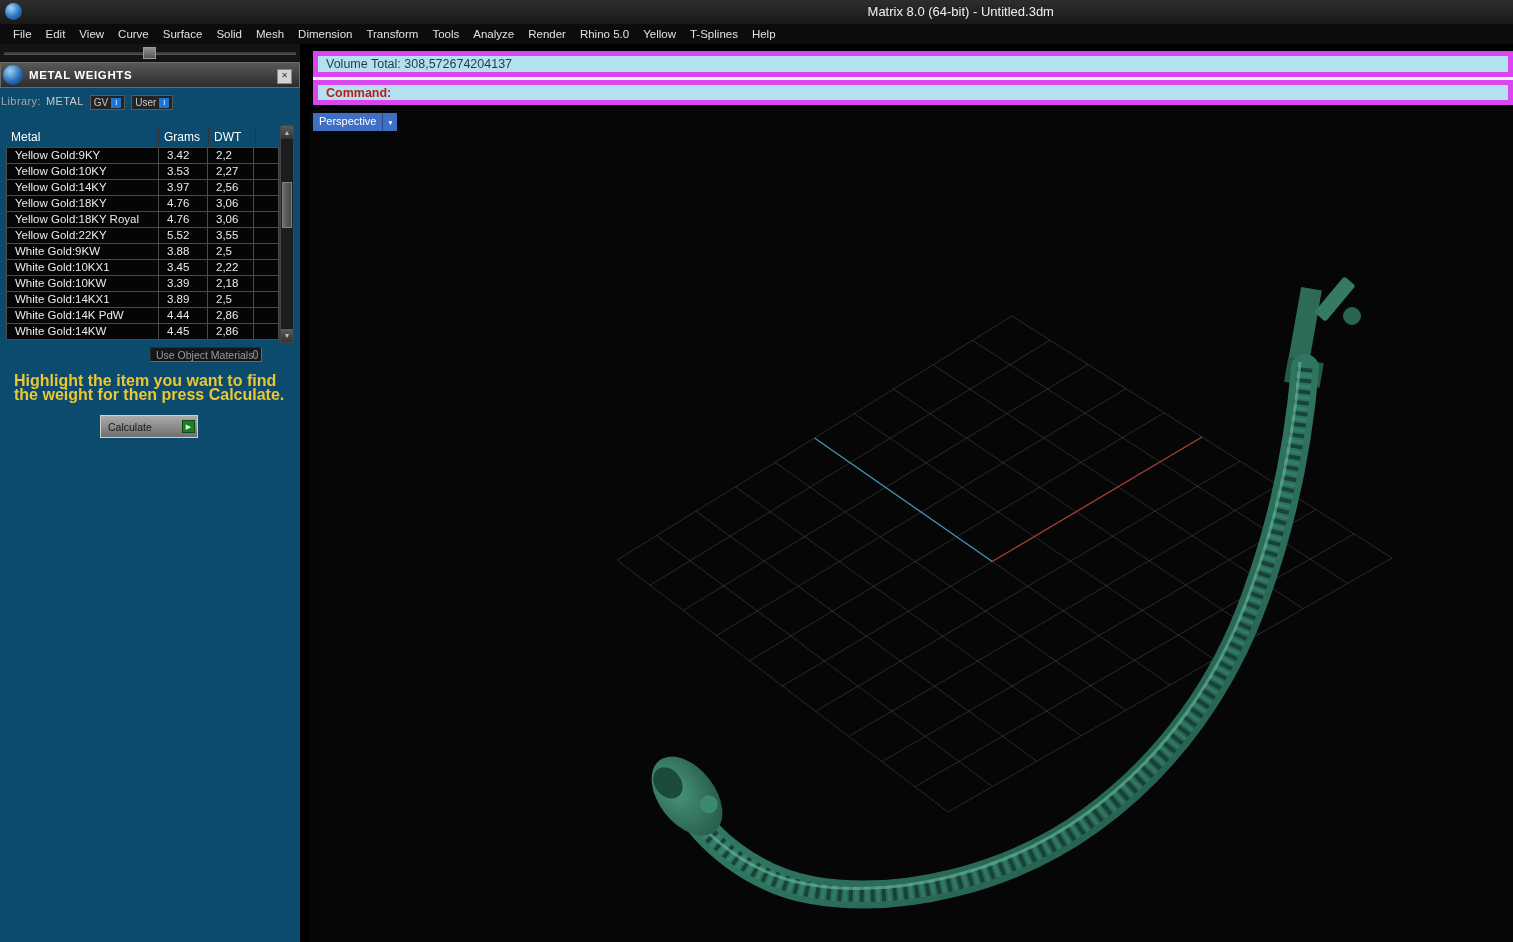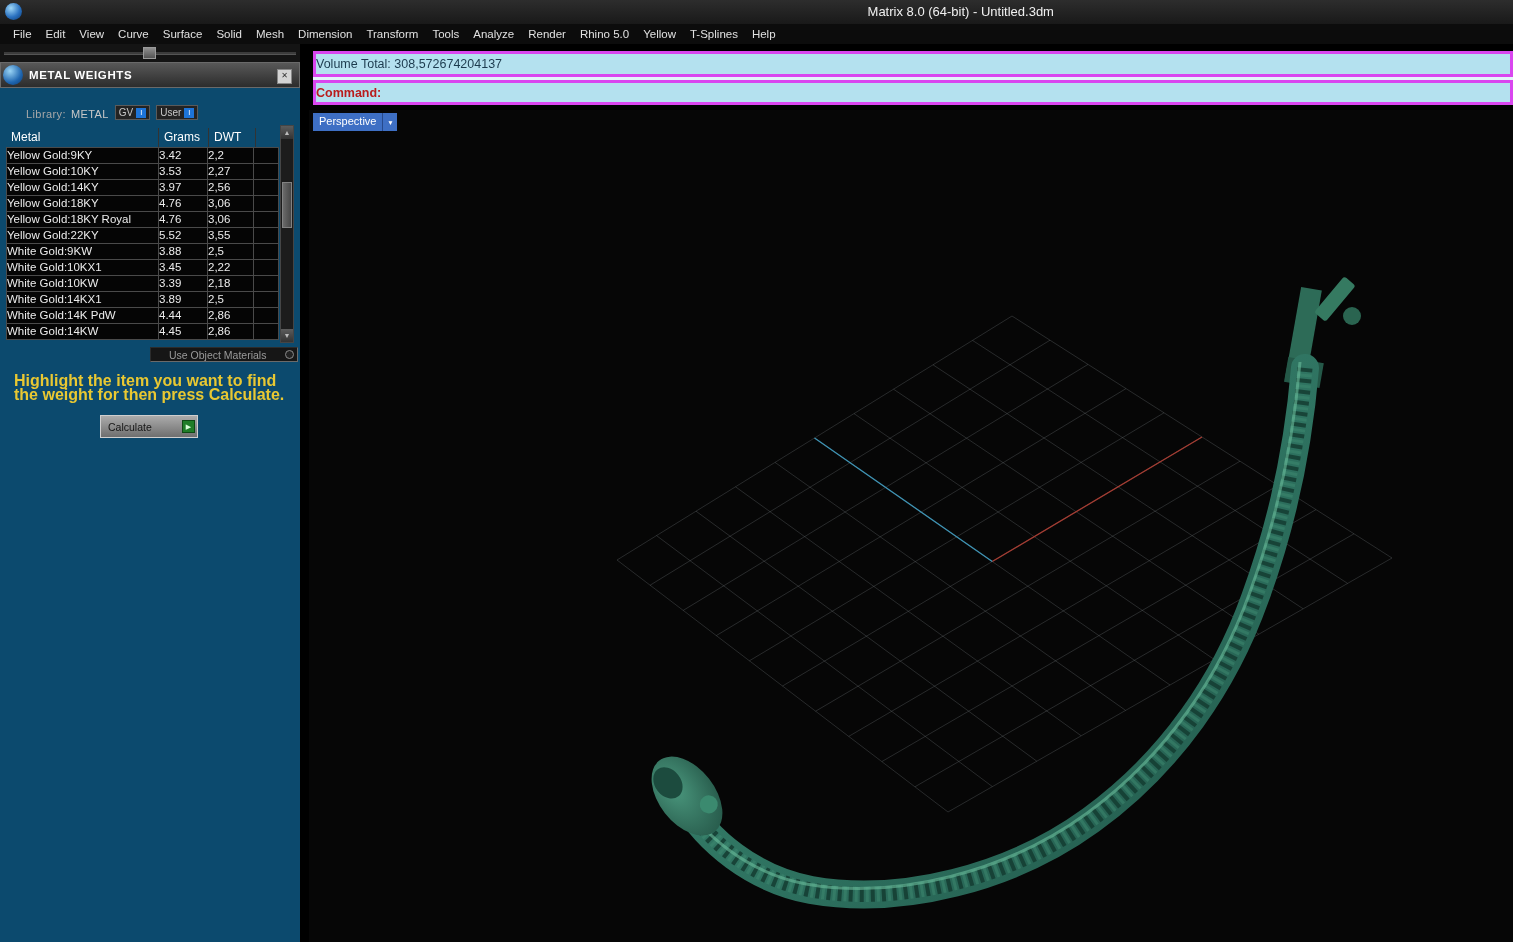--- a/index.html
+++ b/index.html
@@ -25,67 +25,67 @@
   .slider-track{position:absolute;left:4px;right:4px;top:8px;height:2px;background:#3c3c3c;border-bottom:1px solid #555;}
   .slider-handle{position:absolute;left:143px;top:3px;width:13px;height:12px;
     background:linear-gradient(#909090,#545454);border:1px solid #9a9a9a;box-sizing:border-box;}
   .panel-header{position:relative;height:26px;background:linear-gradient(#585858,#2c2c2c);
     border:1px solid #6a6a6a;box-sizing:border-box;display:flex;align-items:center;}
   .panel-icon{position:absolute;left:2px;top:2px;width:20px;height:20px;border-radius:50%;
     background:radial-gradient(circle at 35% 30%,#9ad4f5,#1f66b0 60%,#0c3a70);}
   .panel-title{margin-left:28px;color:#fff;font-size:11.5px;font-weight:bold;letter-spacing:.6px;}
   .close-btn{position:absolute;right:7px;top:6px;width:13px;height:13px;background:#d4d4d4;
     border:1px solid #888;color:#333;font-size:8px;line-height:11px;text-align:center;cursor:pointer;}
-  .library-row{display:flex;align-items:flex-end;margin-top:14px;padding:0 26px;height:18px;}
+  .library-row{display:flex;align-items:flex-start;margin-top:7px;padding:0 1px;height:18px;}
   .lib-label{color:#a8a8a8;font-size:11px;letter-spacing:.4px;}
   .lib-value{color:#c8c8c8;font-size:11px;margin-left:5px;letter-spacing:.4px;}
   .mini-btn{display:flex;align-items:center;gap:3px;background:#232323;border:1px solid #5a5a5a;
     color:#c8c8c8;font-size:10px;padding:1px 3px;margin-left:6px;cursor:pointer;}
   .mini-btn:first-of-type{margin-left:auto;}
   .blue-ind{width:10px;height:10px;background:#1d74d8;color:#fff;font-size:7.5px;
     line-height:10px;text-align:center;}
   
   .table-area{position:absolute;left:6px;top:81px;width:288px;height:218px;}
   .table-left{margin-right:14px;}
   .thead{display:flex;height:22px;align-items:flex-end;}
   .thcell{color:#fff;font-size:12px;padding:2px 5px 3px;box-sizing:border-box;
     border-right:1px solid #333;white-space:nowrap;overflow:hidden;}
   .tbody{height:196px;overflow:hidden;}
   .trow{display:flex;height:17px;margin-top:-1px;cursor:pointer;}
   .trow:first-child{margin-top:0;}
-  .tcell{border:1px solid #4a4a4a;margin-left:-1px;padding:1px 0 0;font-size:11.5px;
+  .tcell{border:1px solid #4a4a4a;margin-left:-1px;padding:1px 8px 0;font-size:11.5px;
     color:#ececec;white-space:nowrap;overflow:hidden;box-sizing:border-box;background:#050505;}
   .tcell:first-child{margin-left:0;}
   .c0{width:153px;} .c1{width:50px;} .c2{width:47px;} .c3{width:26px;}
   .vscroll{position:absolute;right:0;top:0;width:14px;height:218px;background:#1c1c1c;
     border:1px solid #454545;box-sizing:border-box;}
   .varrow{height:13px;background:linear-gradient(#5c5c5c,#333);color:#bbb;font-size:7px;
     line-height:13px;text-align:center;cursor:pointer;}
   .varrow.down{position:absolute;bottom:0;left:0;right:0;}
   .vthumb{position:absolute;left:1px;right:1px;top:56px;height:44px;
     background:linear-gradient(90deg,#6a6a6a,#474747);border:1px solid #828282;cursor:grab;}
   
-  .uom-box{position:absolute;left:150px;top:303px;width:148px;height:15px;display:flex;align-items:center;
+  .uom-box{position:absolute;left:150px;top:303px;width:112px;height:15px;display:flex;align-items:center;
     background:#161616;border:1px solid;border-color:#2c2c2c #6a6a6a #6a6a6a #2c2c2c;
-    padding:0 3px 0 18px;box-sizing:border-box;cursor:pointer;}
+    padding:0 3px 0 5px;box-sizing:border-box;cursor:pointer;}
   .uom-label{color:#9a9a9a;font-size:10.5px;white-space:nowrap;}
   .uom-check{margin-left:auto;width:9px;height:9px;border-radius:50%;background:#222;
     border:1px solid #8a8a8a;box-sizing:border-box;}
   .instruction{position:absolute;left:0;top:330px;width:100%;box-sizing:border-box;padding:0 14px;
     color:#e9c832;font-size:16px;font-weight:bold;line-height:13.5px;}
   .calc-btn{position:absolute;left:100px;top:371px;width:98px;height:23px;display:flex;align-items:center;
     background:linear-gradient(#ababab,#6f6f6f);border:1px solid #cfcfcf;box-sizing:border-box;
     padding:0 2px 0 7px;cursor:pointer;}
   .calc-label{color:#161616;font-size:10.5px;}
   .calc-arrow{margin-left:auto;width:13px;height:13px;background:#1f7d28;border:1px solid #0e4a14;
     color:#d8ffd8;font-size:7px;line-height:12px;text-align:center;box-sizing:border-box;}
   
   .cmd-stack{position:absolute;left:313px;top:51px;right:0;}
-  .cmd-bar{height:26px;background:#b4e1ef;border:3px solid #d946ef;box-sizing:border-box;
-    display:flex;align-items:center;padding-left:0;}
+  .cmd-bar{height:26px;background:#b4e1ef;border:5px solid #d946ef;box-sizing:border-box;
+    display:flex;align-items:center;padding-left:8px;}
   .cmd-divider{height:3px;background:#e4f4fa;}
   .cmd-bar.second{height:25px;cursor:text;}
   .vol-label,.vol-value{color:#1c3b4e;font-size:12.5px;white-space:pre;}
   .cmd-label{color:#b91c1c;font-size:12.5px;font-weight:bold;}
   
   .viewport{position:absolute;left:309px;top:110px;right:0;bottom:0;background:#060606;}
   .vp-btn{position:absolute;left:4px;top:3px;height:18px;display:flex;z-index:2;cursor:pointer;}
   .vp-name{background:#3e6fc4;color:#fff;font-size:11px;padding:2px 6px 0 6px;box-sizing:border-box;}
   .vp-dd{width:14px;background:#3e6fc4;border-left:1px solid #27498b;color:#fff;font-size:6.5px;
     display:flex;align-items:center;justify-content:center;}

